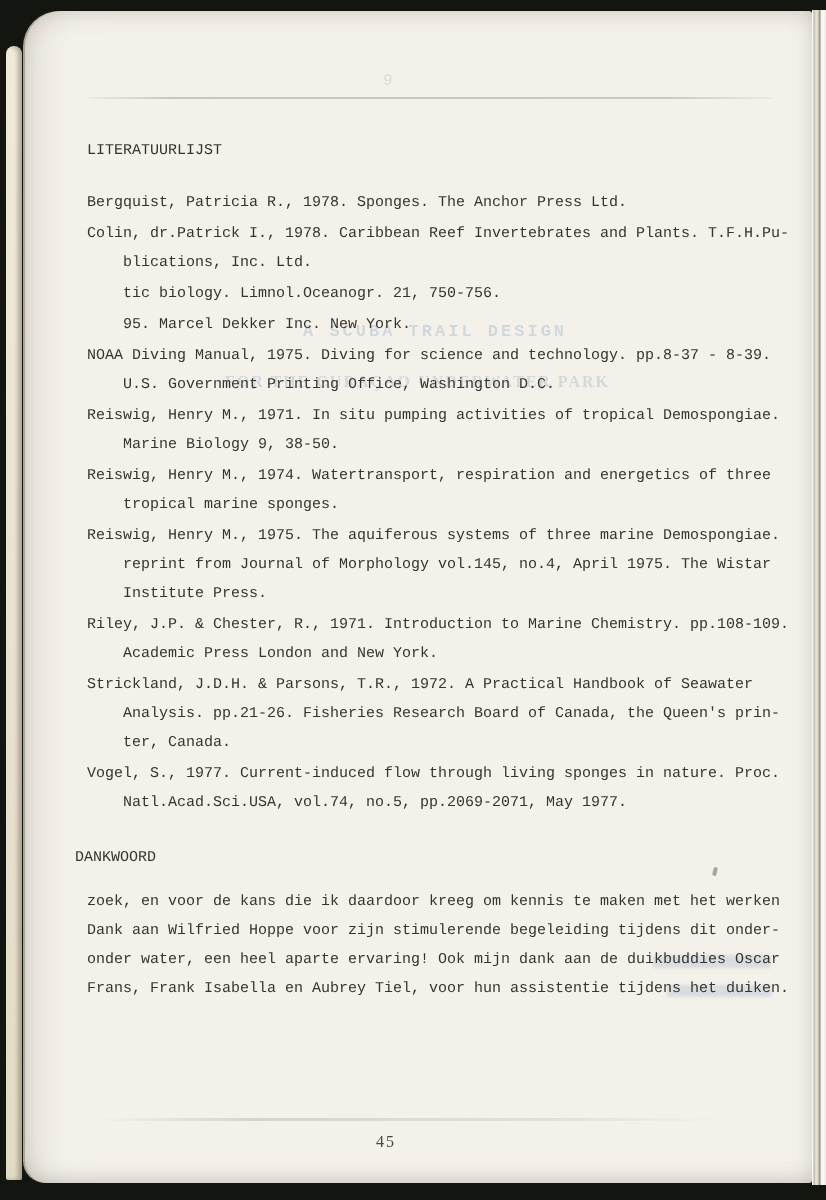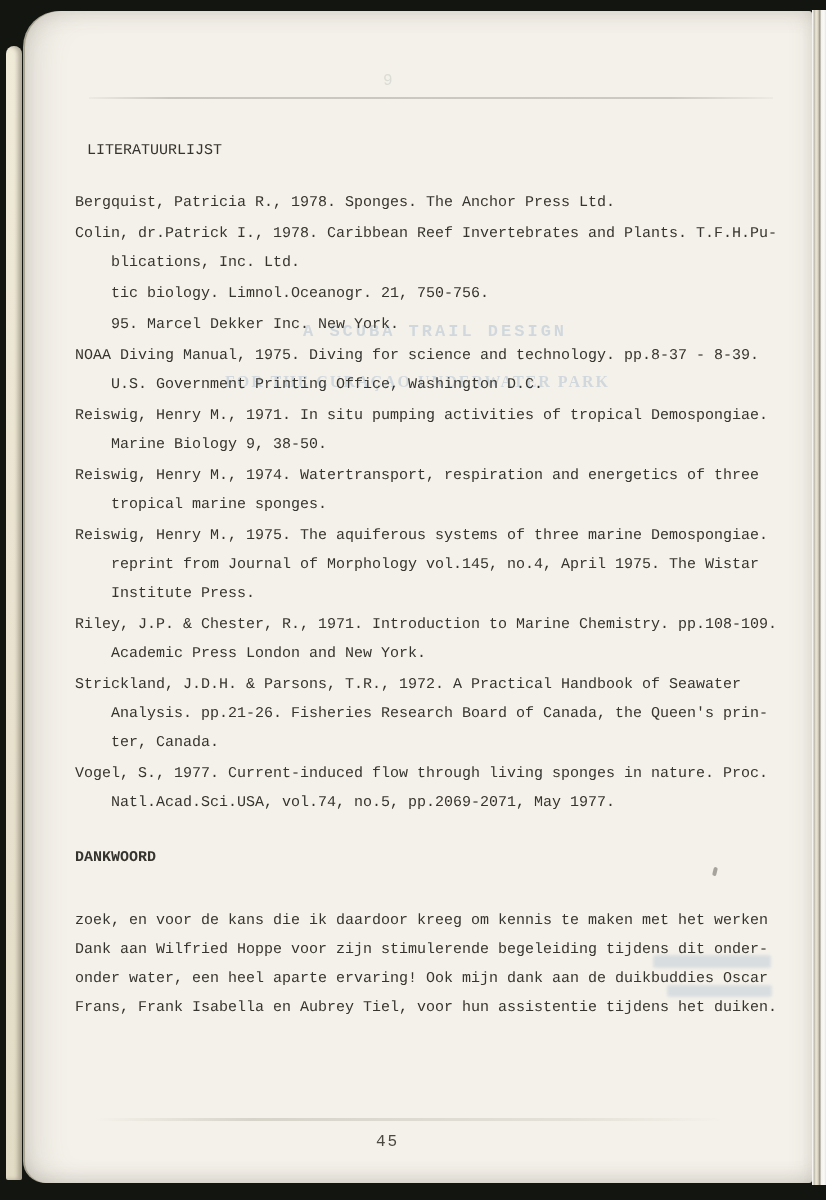--- a/index.html
+++ b/index.html
@@ -38,28 +38,28 @@
   }
 
   
   .content {
     position:absolute; left:50px; top:125px; width:722px;
     font-size:15px; line-height:29px; color:#36342e;
     text-rendering:geometricPrecision;
   }
   .heading { margin:0 0 23px 12px; white-space:pre; }
   .ref { margin:0 0 2px 0; }
-  .ln { white-space:pre; }
+  .ln { white-space:pre;margin-left:12px; }
   .cont { padding-left:36px; }
-  .heading2 { margin:26px 0 34px 0; white-space:pre;font-weight:bold; }
+  .heading2 { margin:26px 0 15px 0; white-space:pre; }
   .para { margin:0; }
 
   .pagenum {
     position:absolute; left:351px; top:1122px;
-    font-size:16px; letter-spacing:2px; color:#4a4840;
+    font-size:16px; letter-spacing:2px; color:#4a4840;font-family:Liberation Serif, serif;
   }
 
   
   .ghost { position:absolute; color:#ccd4db; pointer-events:none; }
   .ghost-digit { left:358px; top:61px; font-size:16px; color:#d9dad3; opacity:.9; }
   .ghost-rule {
     position:absolute; left:64px; top:86px; width:684px; height:2px;
     background:linear-gradient(90deg,rgba(198,196,186,.15),rgba(186,184,176,.75) 12%,rgba(186,184,176,.7) 85%,rgba(198,196,186,.15));
   }
   .ghost-serif {

